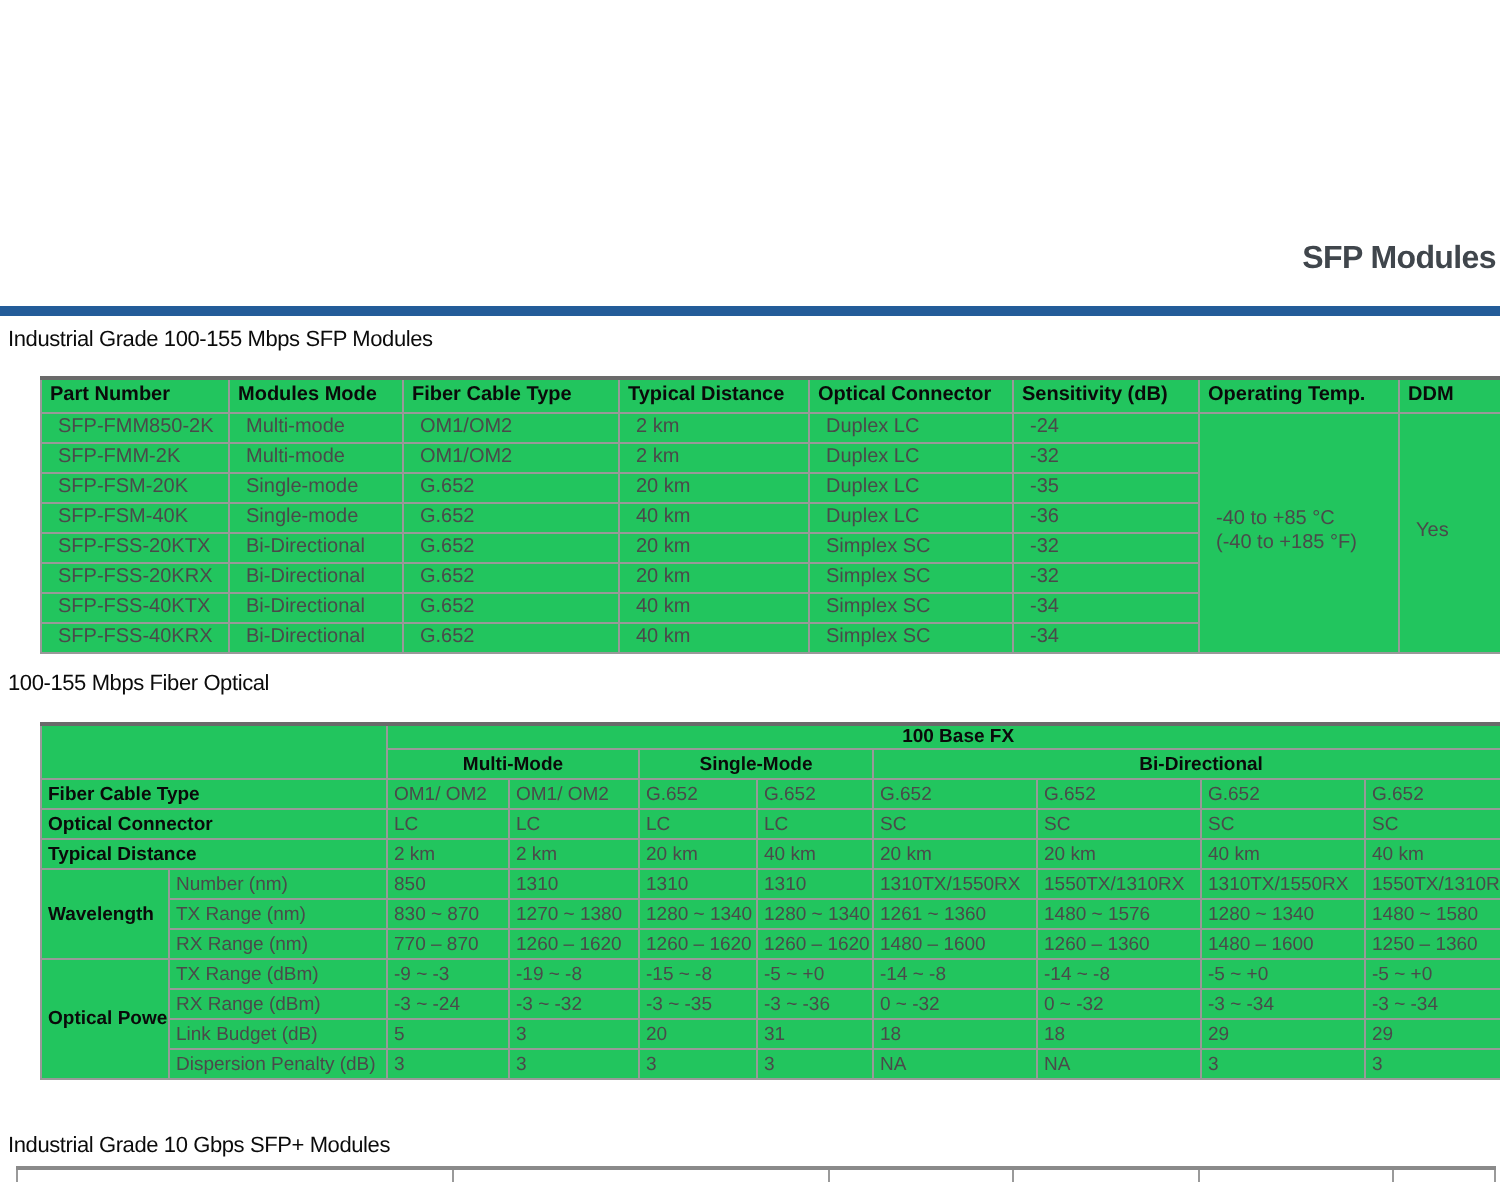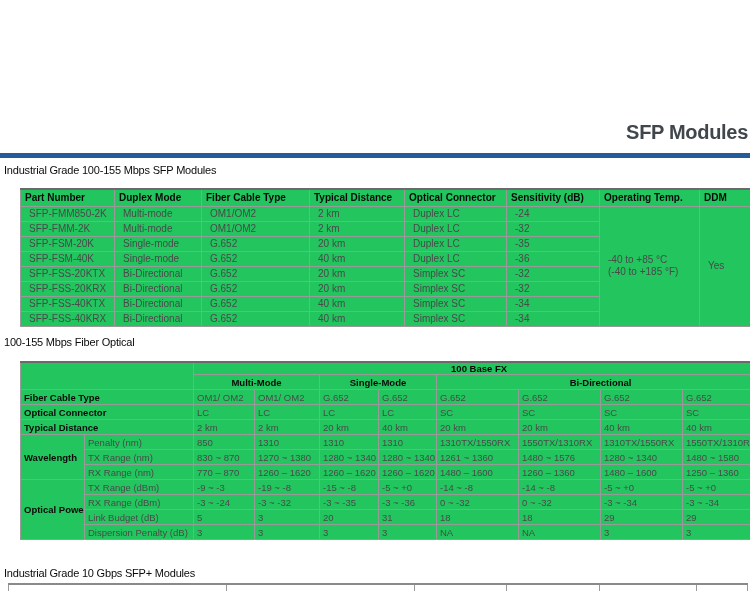--- a/index.html
+++ b/index.html
@@ -1,18 +1,18 @@
 <!DOCTYPE html>
 <html><head>
 <meta charset="utf-8">
 <style>
   *{box-sizing:border-box;margin:0;padding:0}
   html,body{width:750px;height:591px}
   body{background:#fff;font-family:"Liberation Sans",sans-serif;position:relative;overflow:hidden}
-  .page-title{position:absolute;top:121px;right:2px;font-size:20px;font-weight:bold;color:#40464c;letter-spacing:-.3px}
+  .page-title{position:absolute;top:121px;right:2px;font-size:16px;font-weight:bold;color:#40464c;letter-spacing:-.3px}
   .accent-bar{position:absolute;top:153px;left:0;width:750px;height:5px;background:#235c99}
   .sec-h{position:absolute;left:4px;font-size:11px;font-weight:normal;color:#0b0b0b;letter-spacing:-.2px;white-space:nowrap}
   #s1h{top:164px}
   #s2h{top:336px}
   #s3h{top:567px}
   table{position:absolute;left:20px;border-collapse:collapse;table-layout:fixed;background:#22c55e;border:1px solid #777;border-top:2px solid #6a6a6a}
   #table1{top:188px;width:744px}
   #table2{top:361px;width:744px}
   td,th{border:1px solid #999;overflow:hidden;white-space:nowrap;vertical-align:middle;text-align:left}
   #table1 td{font-size:10px;color:#4a4a4a;padding:0 8px;height:15px}
@@ -40,21 +40,21 @@
       <col style="width:108px">
       <col style="width:95px">
       <col style="width:102px">
       <col style="width:93px">
       <col style="width:100px">
       <col style="width:65px">
     </colgroup>
     <thead>
       <tr>
         <th>Part Number</th>
-        <th>Duplex Mode</th>
+        <th>Modules Mode</th>
         <th>Fiber Cable Type</th>
         <th>Typical Distance</th>
         <th>Optical Connector</th>
         <th>Sensitivity (dB)</th>
         <th>Operating Temp.</th>
         <th>DDM</th>
       </tr>
     </thead>
     <tbody>
       <tr>
@@ -178,21 +178,21 @@
         <td>2 km</td>
         <td>20 km</td>
         <td>40 km</td>
         <td>20 km</td>
         <td>20 km</td>
         <td>40 km</td>
         <td>40 km</td>
       </tr>
       <tr>
         <th class="grouplbl" rowspan="3">Wavelength</th>
-        <td>Penalty (nm)</td>
+        <td>Number (nm)</td>
         <td>850</td>
         <td>1310</td>
         <td>1310</td>
         <td>1310</td>
         <td>1310TX/1550RX</td>
         <td>1550TX/1310RX</td>
         <td>1310TX/1550RX</td>
         <td>1550TX/1310RX</td>
       </tr>
       <tr>

